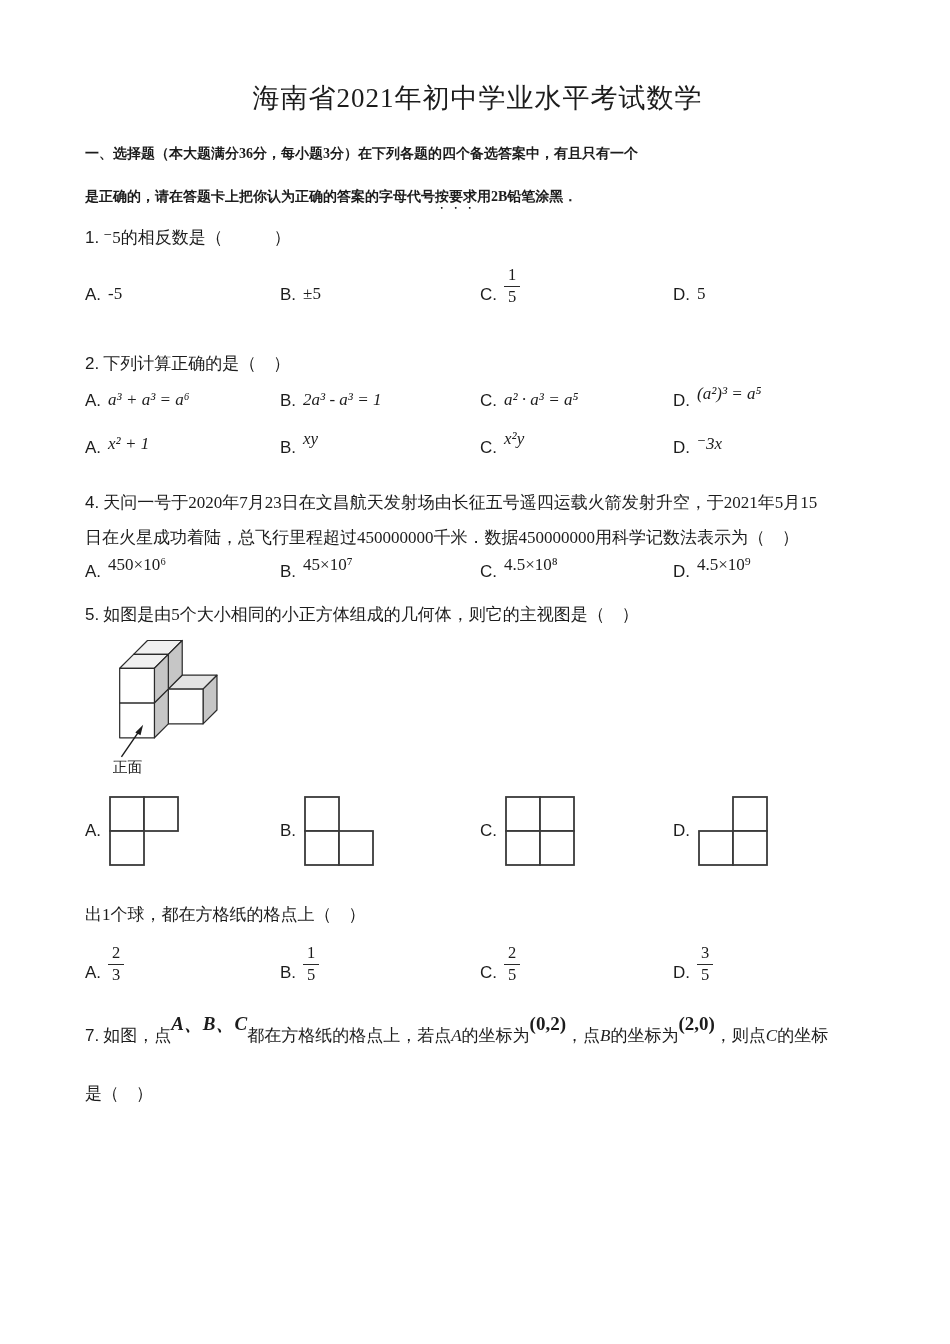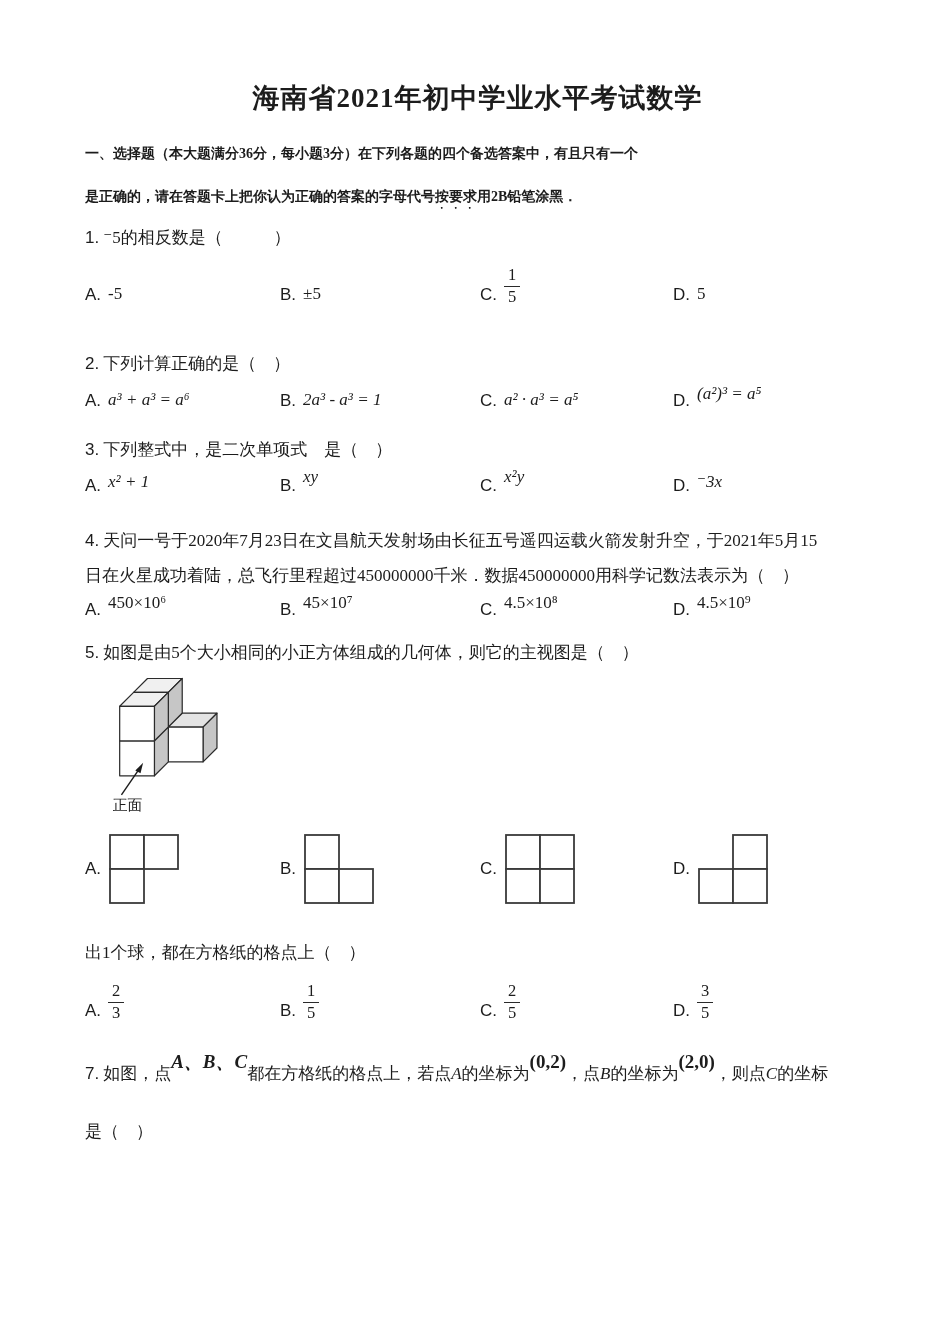--- a/index.html
+++ b/index.html
@@ -3,21 +3,21 @@
 <meta charset="utf-8">
 <style>
   html,body { margin:0; padding:0; background:#e8e8e8; }
   .page {
     width:950px; height:1344px; margin:0 auto; background:#ffffff;
     position:relative; overflow:hidden; color:#1c1c1c;
     font-family:"Liberation Serif","DejaVu Serif",serif;
   }
   .content { padding:0 80px 0 85px; }
 
-  .title { margin-top:80px; text-align:center; font-weight:bold; font-size:27px; letter-spacing:1px; }
+  .title { margin-top:80px; text-align:center; font-weight:normal; font-size:27px; letter-spacing:1px; }
 
   .sec { margin-top:16px; font-weight:bold; font-size:14px; line-height:43px; }
   .sec .line { white-space:nowrap; }
   .emph {
     -webkit-text-emphasis:filled dot #000;
     -webkit-text-emphasis-position:under;
     text-emphasis:filled dot #000;
     text-emphasis-position:under right;
   }
 
@@ -105,21 +105,20 @@
             <span class="fm it">a² · a³ = a⁵</span>
           </div>
         <div class="opt col4">
             <span class="olabel">D.</span>
             <span class="fm it r6">(a²)³ = a⁵</span>
           </div>
       </div>
     </div>
 
     <div class="q" style="margin-top:26px;">
-      <div class="qline" style="line-height:28px;"><span class="qnum">3.</span><span>下列整式中，是二次单项式　是（　）</span></div>
       <div class="opts" style="margin-top:10px;">
         <div class="opt col1">
             <span class="olabel">A.</span>
             <span class="fm it r3">x² + 1</span>
           </div>
         <div class="opt col2">
             <span class="olabel">B.</span>
             <span class="fm it r8">xy</span>
           </div>
         <div class="opt col3">

